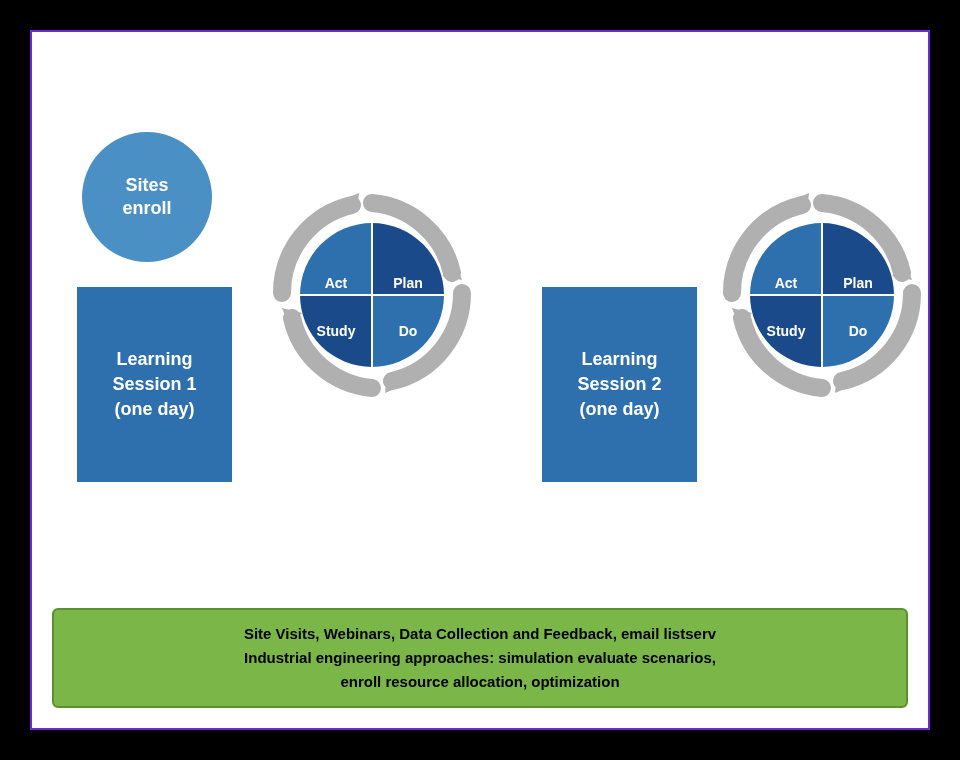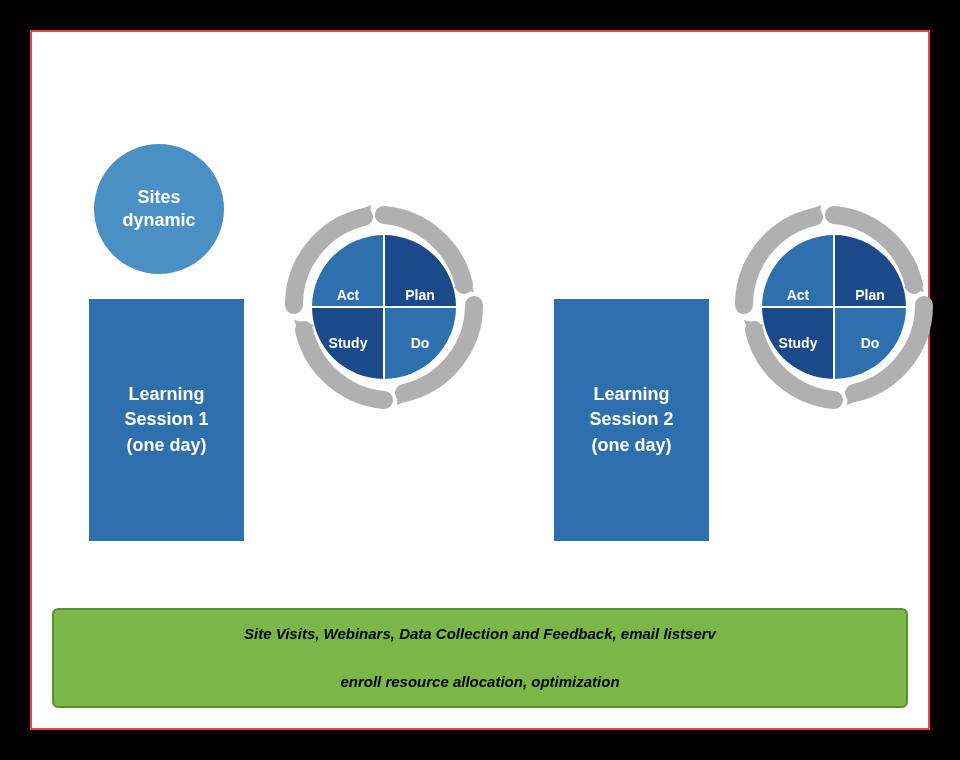--- a/index.html
+++ b/index.html
@@ -9,23 +9,23 @@
       background: #000;
       display: flex;
       align-items: center;
       justify-content: center;
       font-family: Arial, sans-serif;
     }
     .main-container {
       width: 900px;
       height: 700px;
       background: #fff;
-      border: 2px solid #ef4444;
+      border: 2px solid #6d28d9;
       position: relative;
-      padding: 32px;
+      padding: 20px;
     }
     .content-area {
       position: relative;
       width: 100%;
       height: 560px;
     }
 
     
     .sites-enroll {
       position: absolute;
@@ -42,21 +42,21 @@
       color: #fff;
       font-size: 18px;
       font-weight: bold;
       line-height: 1.3;
     }
 
     
     .learning-session {
       position: absolute;
       width: 155px;
-      height: 242px;
+      height: 195px;
       background: #2e6fad;
       display: flex;
       align-items: center;
       justify-content: center;
       text-align: center;
       color: #fff;
       font-size: 18px;
       font-weight: bold;
       line-height: 1.4;
       top: 235px;
@@ -78,21 +78,20 @@
     .bottom-bar {
       position: absolute;
       bottom: 20px;
       left: 20px;
       right: 20px;
       background: #7ab648;
       border: 2px solid #5a9030;
       border-radius: 6px;
       padding: 12px 20px;
       text-align: center;
-      font-style: italic;
     }
     .bottom-bar-text {
       color: #000;
       font-size: 15px;
       font-weight: bold;
       line-height: 1.6;
     }
 
     
     .pdsa-svg {
@@ -102,21 +101,21 @@
   </style>
 </head>
 <body>
 
 <div class="main-container">
   <div class="content-area">
 
     <div class="sites-enroll">
       <span>
         <span>Sites</span><br>
-        <span>dynamic</span>
+        <span>enroll</span>
       </span>
     </div>
 
     <div class="pdsa-container pdsa-1">
       <svg class="pdsa-svg" viewBox="0 0 210 215" xmlns="http://www.w3.org/2000/svg">
 
         <path d="M 105 15 A 90 90 0 0 1 185 85" stroke="#b0b0b0" stroke-width="18" fill="none" stroke-linecap="round"></path>
         <polygon points="188,72 195,92 175,88" fill="#b0b0b0"></polygon>
 
         <path d="M 195 105 A 90 90 0 0 1 125 193" stroke="#b0b0b0" stroke-width="18" fill="none" stroke-linecap="round"></path>
@@ -183,17 +182,17 @@
 
     <div class="learning-session learning-session-2">
       <span>Learning<br>Session 2<br>(one day)</span>
     </div>
 
   </div>
 
   <div class="bottom-bar">
     <div class="bottom-bar-text">
       <span>Site Visits, Webinars, Data Collection and Feedback, email  listserv</span><br>
-      <br>
+      <span>Industrial engineering approaches: simulation evaluate scenarios,</span><br>
       <span>enroll resource allocation, optimization</span>
     </div>
   </div>
 </div>
 
 </body></html>

